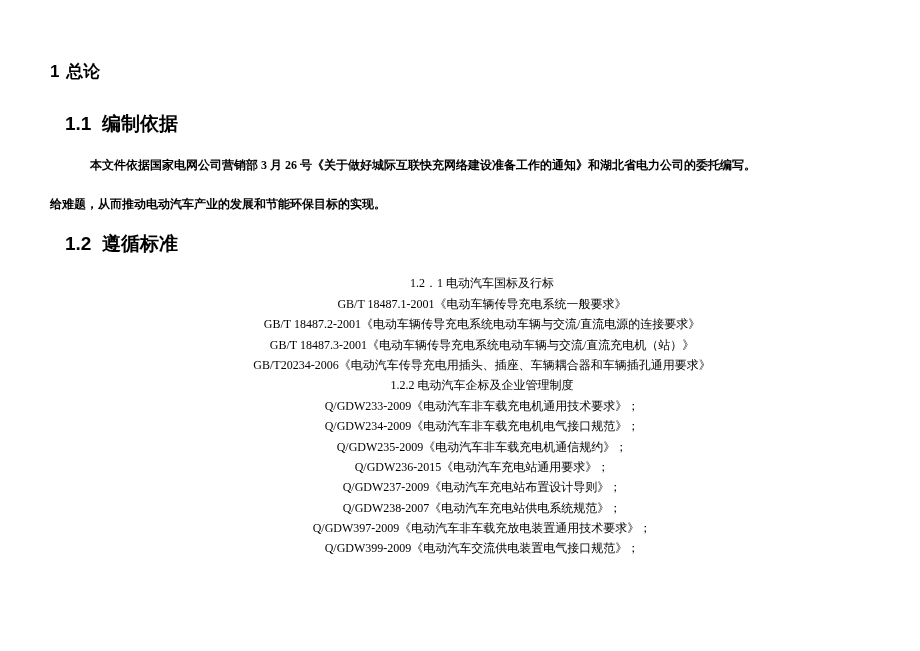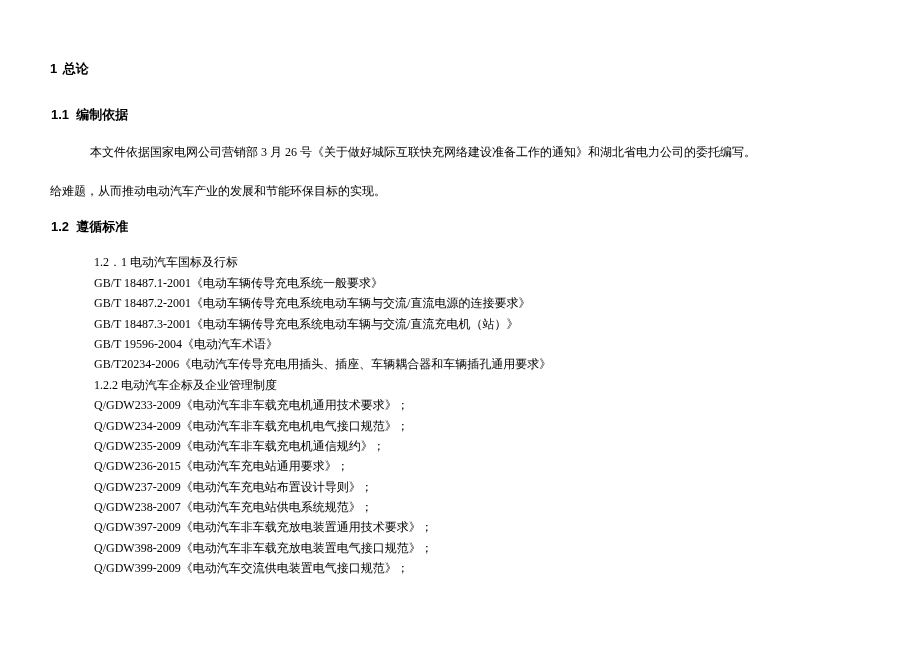--- a/index.html
+++ b/index.html
@@ -7,45 +7,47 @@
       background: #ffffff;
       font-family: "SimSun", "宋体", serif;
       color: #000;
       width: 920px;
       height: 651px;
       padding: 60px 50px 20px 50px;
       font-size: 12px;
     }
     .h1 {
       font-weight: bold;
-      font-size: 13px;
+      font-size: 17px;
       margin-bottom: 28px;
       font-family: Arial, sans-serif;
     }
     .h1 .num { margin-right: 2px; }
     .h2 {
       font-weight: bold;
-      font-size: 13px;
+      font-size: 19px;
       margin-bottom: 16px;
       font-family: Arial, sans-serif;
-      margin-left: 1px;
+      margin-left: 15px;
     }
     .para {
       text-indent: 2em;
       line-height: 2.1;
       margin-bottom: 2px;
       padding-left: 16px;
+      font-weight: bold;
     }
     .para-block { margin-bottom: 14px; }
     .std-list {
       padding-left: 44px;
       line-height: 1.7;
     }
     .std-item {
       white-space: nowrap;
+      text-align: center;
     }
     .sub-heading {
     }
   </style>
 </head>
 <body>
 
 <div class="h1">
   <span class="num">1</span>
   <span>总论</span>
@@ -66,26 +68,24 @@
 <div class="h2">
   <span>1.2</span>&nbsp;
   <span>遵循标准</span>
 </div>
 
 <div class="std-list">
   <div class="std-item sub-heading">1.2．1 电动汽车国标及行标</div>
   <div class="std-item">GB/T 18487.1-2001《电动车辆传导充电系统一般要求》</div>
   <div class="std-item">GB/T 18487.2-2001《电动车辆传导充电系统电动车辆与交流/直流电源的连接要求》</div>
   <div class="std-item">GB/T 18487.3-2001《电动车辆传导充电系统电动车辆与交流/直流充电机（站）》</div>
-  <div class="std-item">GB/T 19596-2004《电动汽车术语》</div>
   <div class="std-item">GB/T20234-2006《电动汽车传导充电用插头、插座、车辆耦合器和车辆插孔通用要求》</div>
   <div class="std-item sub-heading">1.2.2 电动汽车企标及企业管理制度</div>
   <div class="std-item">Q/GDW233-2009《电动汽车非车载充电机通用技术要求》；</div>
   <div class="std-item">Q/GDW234-2009《电动汽车非车载充电机电气接口规范》；</div>
   <div class="std-item">Q/GDW235-2009《电动汽车非车载充电机通信规约》；</div>
   <div class="std-item">Q/GDW236-2015《电动汽车充电站通用要求》；</div>
   <div class="std-item">Q/GDW237-2009《电动汽车充电站布置设计导则》；</div>
   <div class="std-item">Q/GDW238-2007《电动汽车充电站供电系统规范》；</div>
   <div class="std-item">Q/GDW397-2009《电动汽车非车载充放电装置通用技术要求》；</div>
-  <div class="std-item">Q/GDW398-2009《电动汽车非车载充放电装置电气接口规范》；</div>
   <div class="std-item">Q/GDW399-2009《电动汽车交流供电装置电气接口规范》；</div>
 
 </div>
 
 </body></html>

